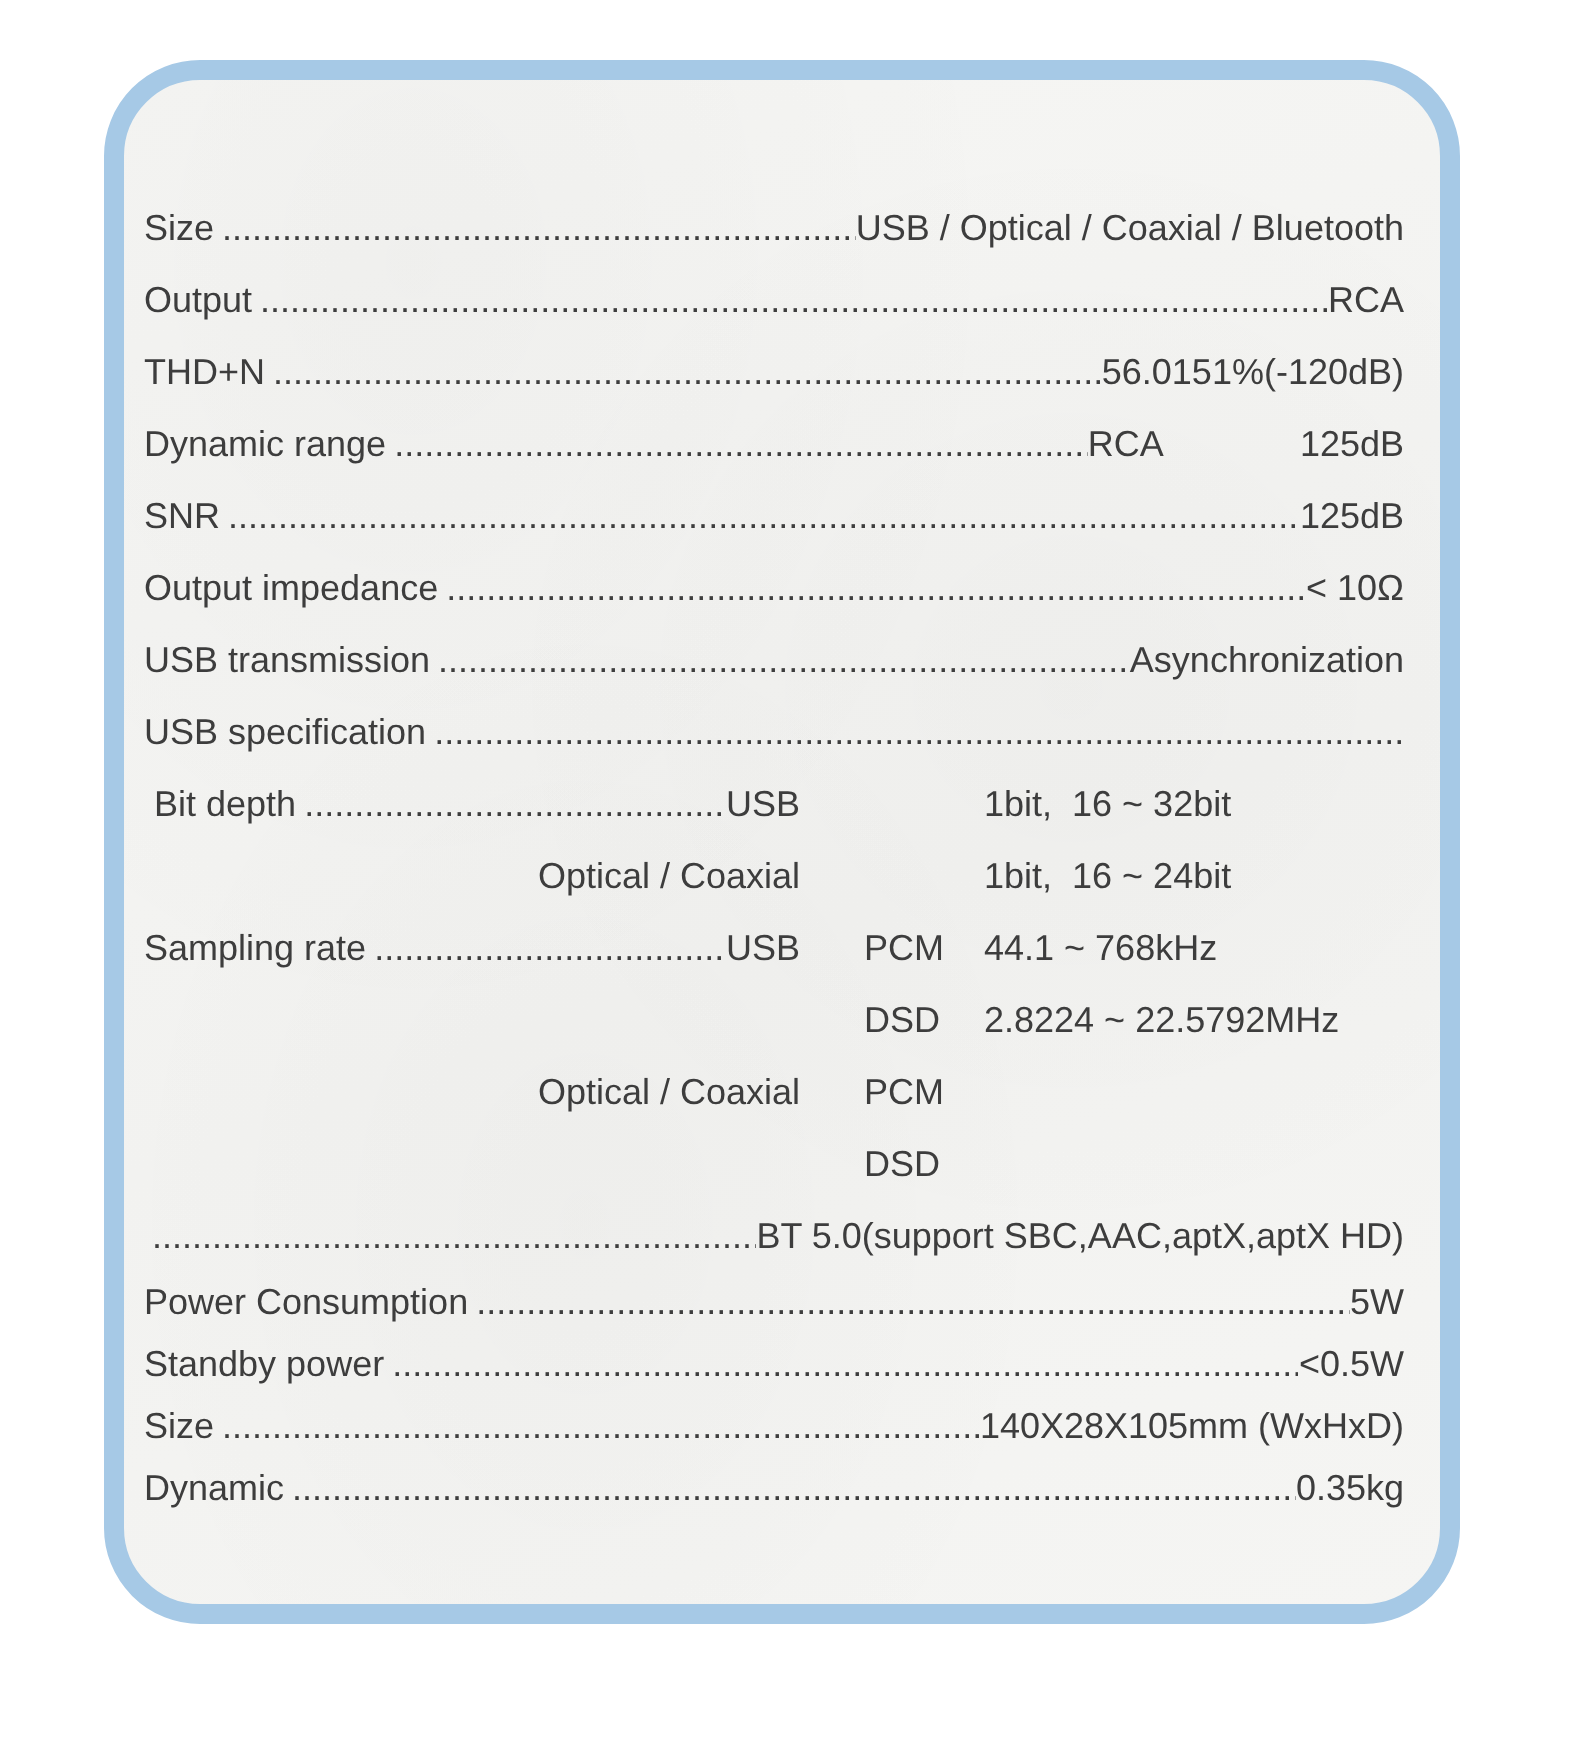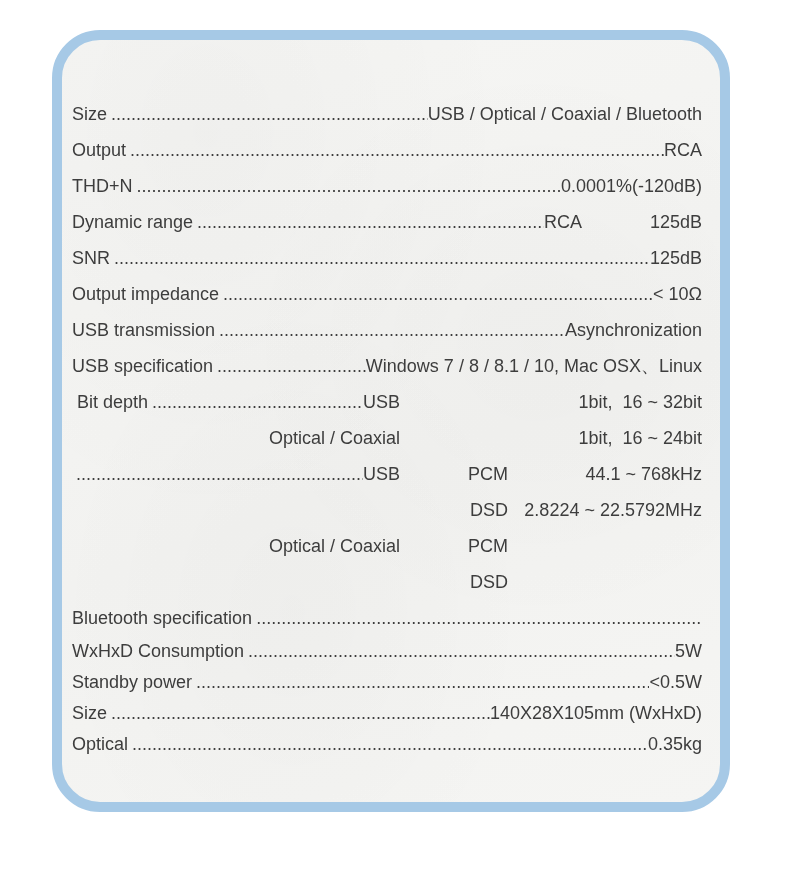--- a/index.html
+++ b/index.html
@@ -24,28 +24,28 @@
   }
   .row.compact { line-height:31px; height:31px; }
 
   .lbl { flex:none; }
   .lbl.indent { padding-left:5px; }
   .dots {
     flex:1 1 0; overflow:hidden; white-space:nowrap;
     min-width:0; padding:0 2px 0 4px;
     color:#3d3d3d;
   }
-  .val { flex:none; text-align:right; white-space:pre; }
+  .val { flex:none; white-space:pre; }
   .mid { flex:none; white-space:pre; }
   .gap68 { margin-left:68px; }
 
   
   .row.grid .lead { flex:none; width:328px; display:flex; align-items:flex-end; min-width:0; }
   .row.grid .lead.end { justify-content:flex-end; }
-  .row.grid .pcm { flex:none; width:60px; margin-left:48px; text-align:right; }
+  .row.grid .pcm { flex:none; width:60px; margin-left:32px; text-align:left; }
   .row.grid .val { flex:1 1 0; }
 </style>
 </head>
 <body>
 
 <div class="spec-card">
   <div class="spec-body">
 
     <div class="row">
       <span class="lbl">Size</span>
@@ -55,21 +55,21 @@
 
     <div class="row">
       <span class="lbl">Output</span>
       <span class="dots">............................................................................................................................................................................................................................</span>
       <span class="val">RCA</span>
     </div>
 
     <div class="row">
       <span class="lbl">THD+N</span>
       <span class="dots">............................................................................................................................................................................................................................</span>
-      <span class="val">0.0001%(-120dB)</span>
+      <span class="val">56.0151%(-120dB)</span>
     </div>
 
     <div class="row">
       <span class="lbl">Dynamic range</span>
       <span class="dots">............................................................................................................................................................................................................................</span>
       <span class="mid">RCA</span>
       <span class="val gap68">125dB</span>
     </div>
 
     <div class="row">
@@ -86,21 +86,20 @@
 
     <div class="row">
       <span class="lbl">USB transmission</span>
       <span class="dots">............................................................................................................................................................................................................................</span>
       <span class="val">Asynchronization</span>
     </div>
 
     <div class="row">
       <span class="lbl">USB specification</span>
       <span class="dots">............................................................................................................................................................................................................................</span>
-      <span class="val">Windows 7 / 8 / 8.1 / 10, Mac OSX、Linux</span>
     </div>
 
     <div class="row grid">
       <span class="lead">
         <span class="lbl indent">Bit depth</span>
         <span class="dots">............................................................................................................................................................................................................................</span>
         <span class="mid">USB</span>
       </span>
       <span class="pcm"></span>
       <span class="val">1bit,  16 ~ 32bit</span>
@@ -109,20 +108,21 @@
     <div class="row grid">
       <span class="lead end">
         <span class="mid">Optical / Coaxial</span>
       </span>
       <span class="pcm"></span>
       <span class="val">1bit,  16 ~ 24bit</span>
     </div>
 
     <div class="row grid">
       <span class="lead">
+        <span class="lbl">Sampling rate</span>
         <span class="dots">............................................................................................................................................................................................................................</span>
         <span class="mid">USB</span>
       </span>
       <span class="pcm">PCM</span>
       <span class="val">44.1 ~ 768kHz</span>
     </div>
 
     <div class="row grid">
       <span class="lead"></span>
       <span class="pcm">DSD</span>
@@ -135,42 +135,42 @@
       </span>
       <span class="pcm">PCM</span>
     </div>
 
     <div class="row grid">
       <span class="lead"></span>
       <span class="pcm">DSD</span>
     </div>
 
     <div class="row">
-      <span class="lbl">Bluetooth specification</span>
       <span class="dots">............................................................................................................................................................................................................................</span>
+      <span class="val">BT 5.0(support SBC,AAC,aptX,aptX HD)</span>
     </div>
 
     <div class="row compact">
-      <span class="lbl">WxHxD Consumption</span>
+      <span class="lbl">Power Consumption</span>
       <span class="dots">............................................................................................................................................................................................................................</span>
       <span class="val">5W</span>
     </div>
 
     <div class="row compact">
       <span class="lbl">Standby power</span>
       <span class="dots">............................................................................................................................................................................................................................</span>
       <span class="val">&lt;0.5W</span>
     </div>
 
     <div class="row compact">
       <span class="lbl">Size</span>
       <span class="dots">............................................................................................................................................................................................................................</span>
       <span class="val">140X28X105mm (WxHxD)</span>
     </div>
 
     <div class="row compact">
-      <span class="lbl">Optical</span>
+      <span class="lbl">Dynamic</span>
       <span class="dots">............................................................................................................................................................................................................................</span>
       <span class="val">0.35kg</span>
     </div>
 
   </div>
 </div>
 
 </body></html>

